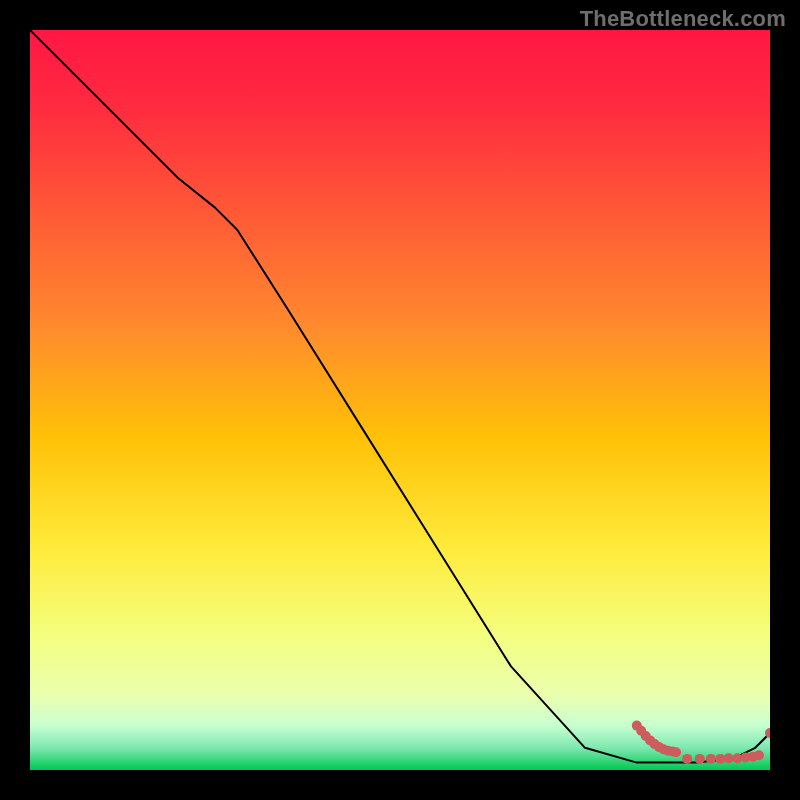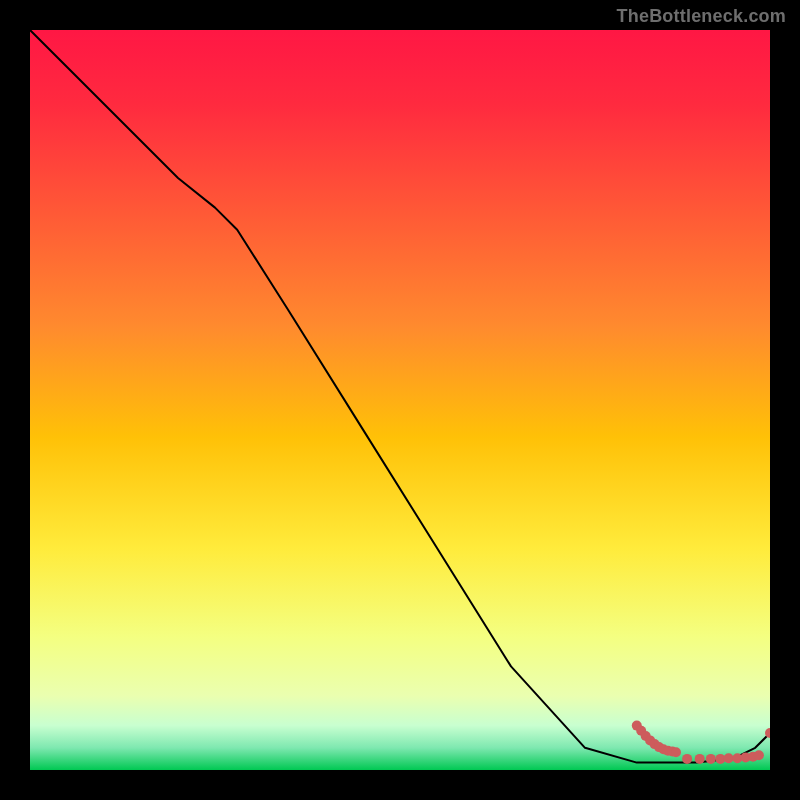--- a/index.html
+++ b/index.html
@@ -27,21 +27,21 @@
   .plot-svg {
     display: block;
     width: 740px;
     height: 740px;
   }
   .watermark {
     position: absolute;
     top: 6px;
     right: 14px;
     color: #6e6e6e;
-    font-size: 18px;
+    font-size: 22px;
     font-weight: 600;
     letter-spacing: 0.2px;
     user-select: none;
     text-align: center;
   }
 </style>
 </head>
 <body>
 
 <div class="stage">

